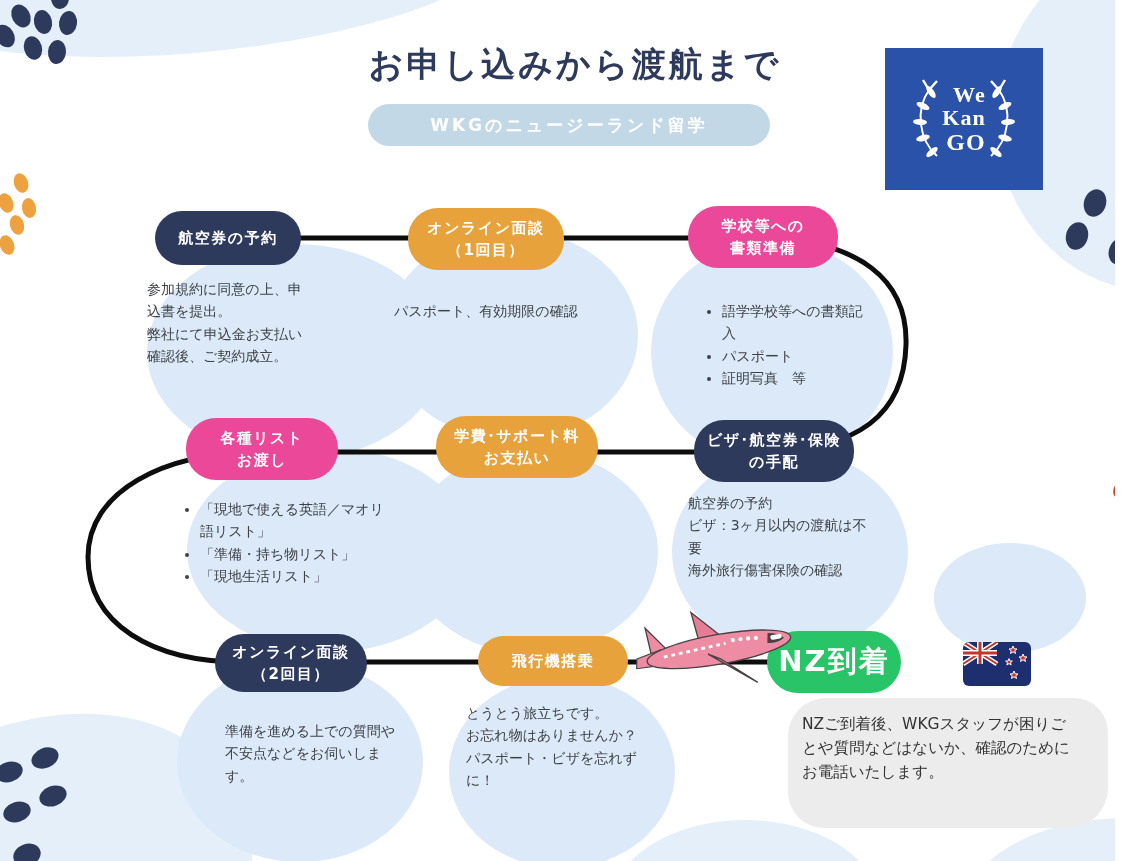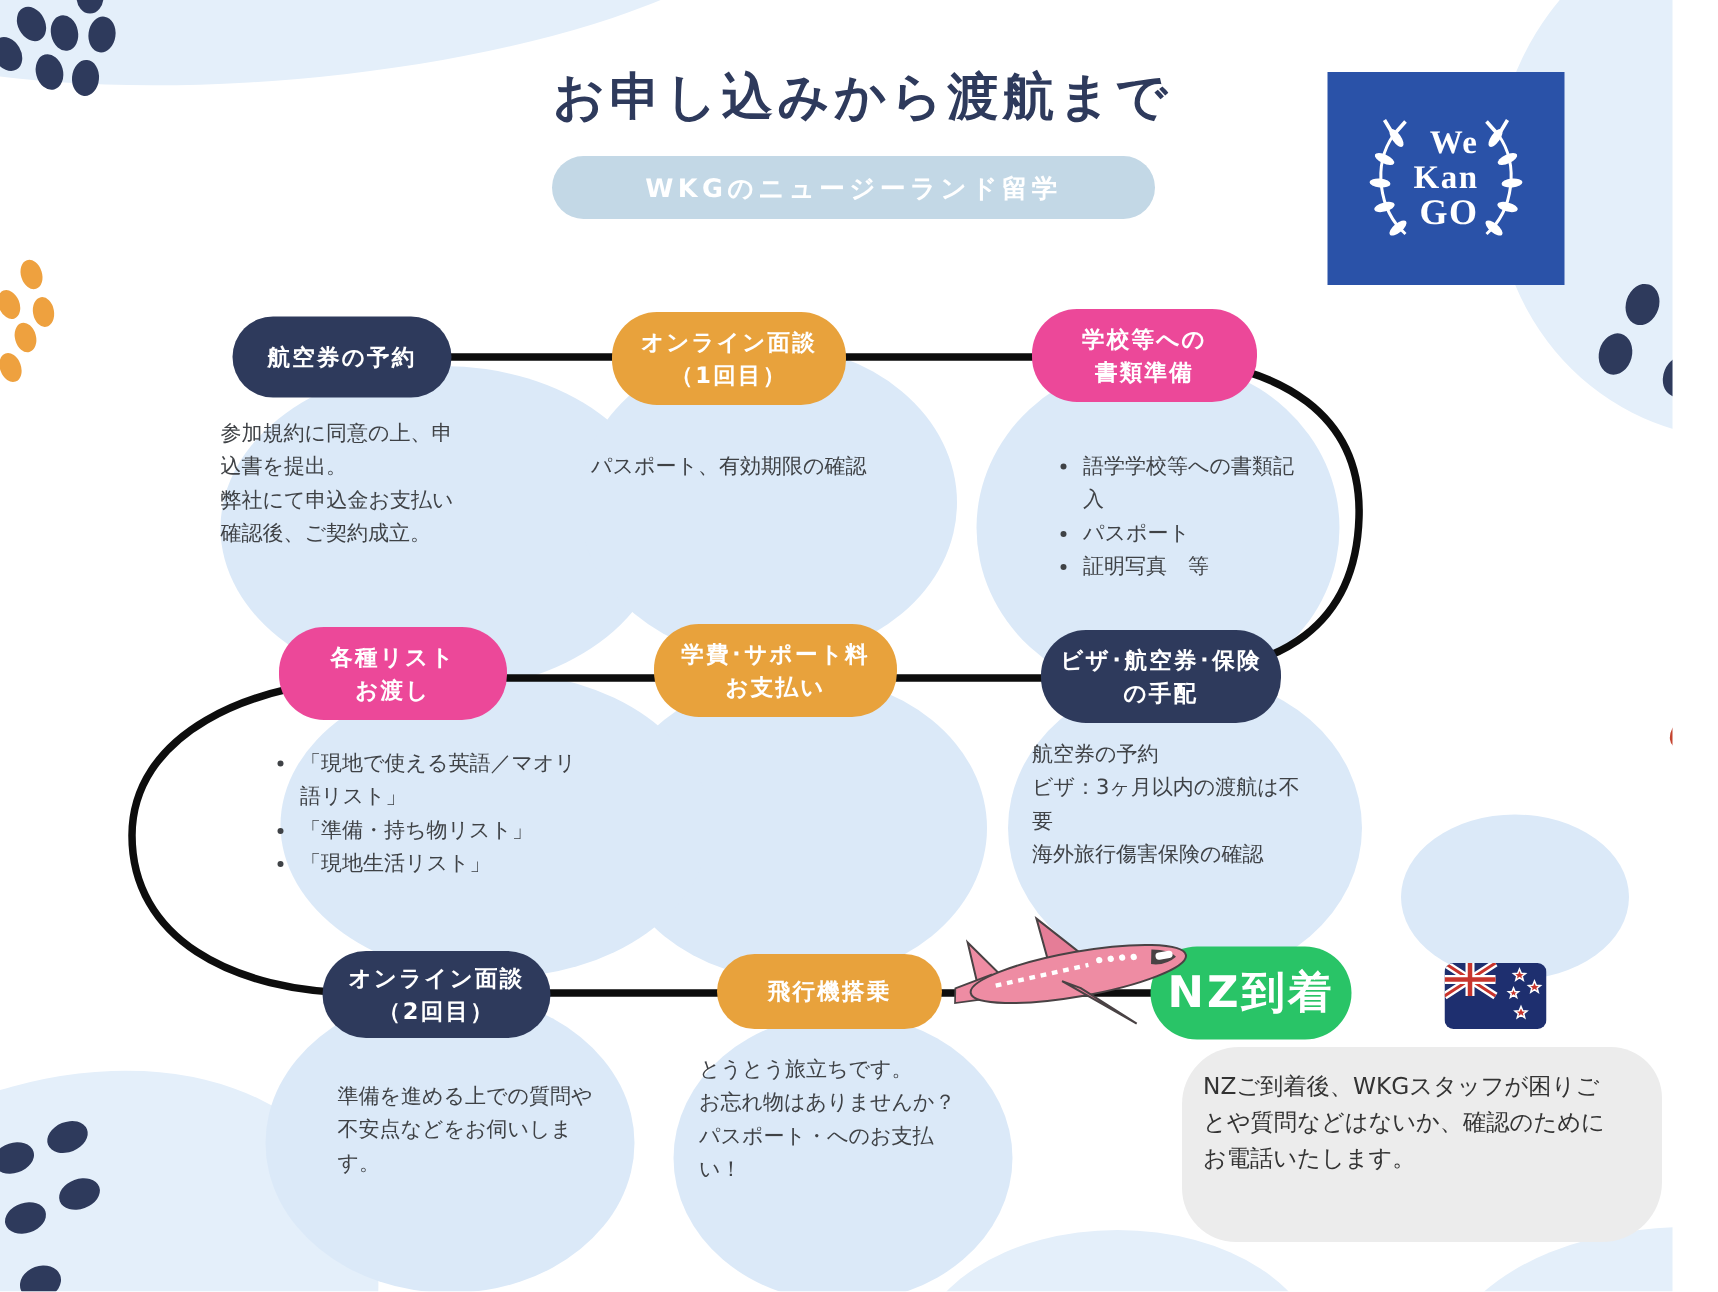--- a/index.html
+++ b/index.html
@@ -188,21 +188,21 @@
 ビザ：3ヶ月以内の渡航は不要
 海外旅行傷害保険の確認</div>
   <ul class="bullets" style="left:168px;top:486px;width:196px">
     <li>「現地で使える英語／マオリ語リスト」</li>
     <li>「準備・持ち物リスト」</li>
     <li>「現地生活リスト」</li>
   </ul>
   <div class="body-text" style="left:225px;top:720px;width:176px">準備を進める上での質問や不安点などをお伺いします。</div>
   <div class="body-text" style="left:466px;top:702px;width:178px">とうとう旅立ちです。
 お忘れ物はありませんか？
-パスポート・へのお支払い！</div>
+パスポート・ビザを忘れずに！</div>
 
   <div class="note-blob"></div>
   <div class="note-text">NZご到着後、WKGスタッフが困りごとや質問などはないか、確認のためにお電話いたします。</div>
 
   <svg class="plane" viewBox="0 0 180 120">
     <g transform="rotate(-10 90 60)">
       <path d="M70 14 L104 52 L74 56 Z" fill="#e57d97" stroke="#494244" stroke-width="1.4"></path>
       <path d="M20 22 L42 53 L22 57 Z" fill="#ee8ca3" stroke="#494244" stroke-width="1.4"></path>
       <path d="M6 52 L32 47 L28 63 L4 62 Z" fill="#ee8ca3" stroke="#494244" stroke-width="1.2"></path>
       <ellipse cx="92" cy="57" rx="76" ry="15.5" fill="#ee8ca3" stroke="#494244" stroke-width="1.4"></ellipse>

